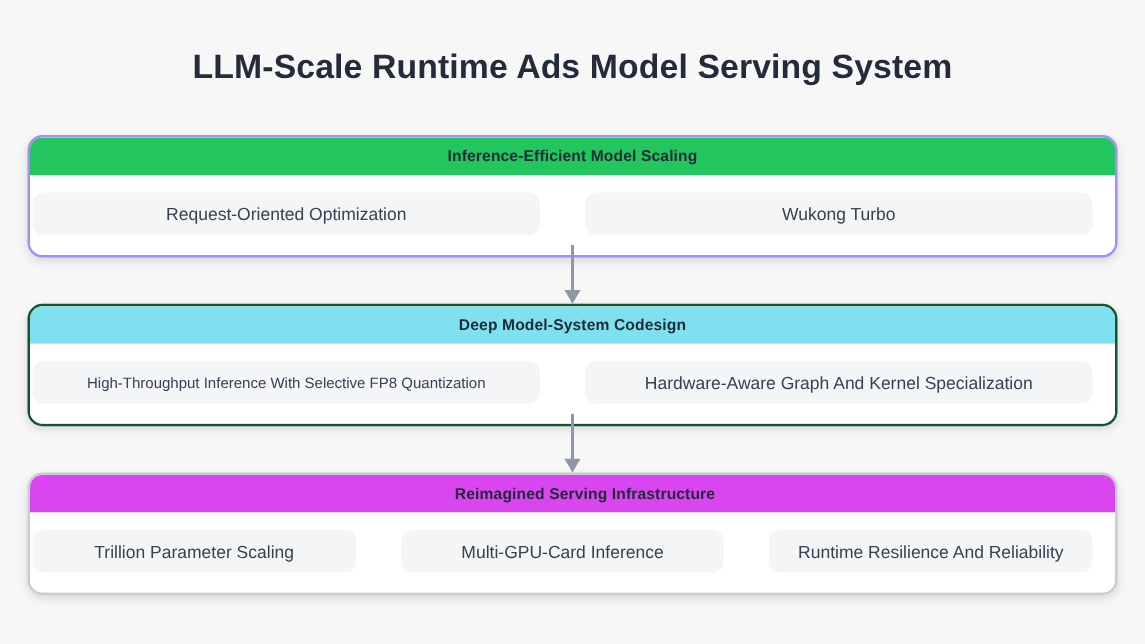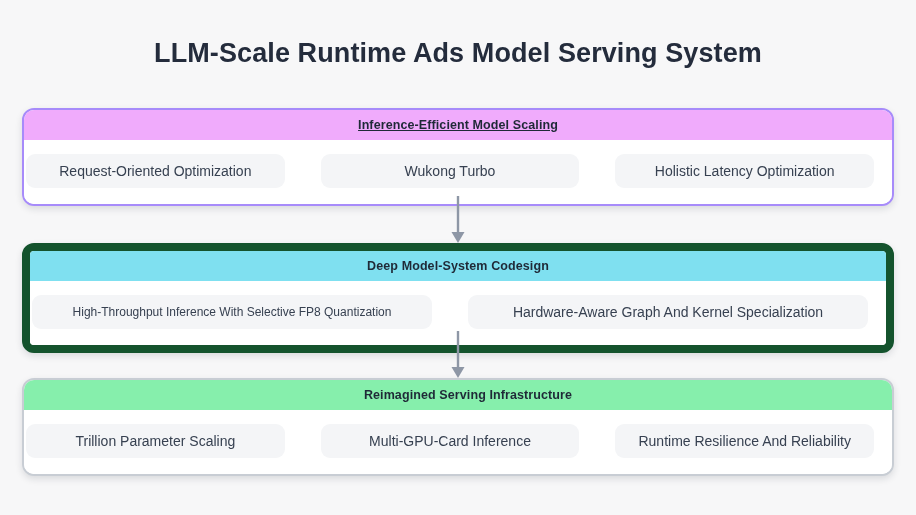--- a/index.html
+++ b/index.html
@@ -38,35 +38,35 @@
     position: absolute;
     left: 22px;
     width: 872px;
     box-sizing: border-box;
     border-radius: 12px;
     background: #ffffff;
     overflow: hidden;
     box-shadow: 0 3px 7px rgba(25,30,50,0.13);
   }
   .card-1 { top: 108px; border: 2px solid #a78bfa; }
-  .card-2 { top: 243px; border: 8px solid #14532d; }
+  .card-2 { top: 243px; border: 2px solid #14532d; }
   .card-3 { top: 378px; border: 2px solid #c8cdd4; }
 
   .card-header {
     height: 30px;
     line-height: 30px;
     text-align: center;
     font-size: 12.5px;
     font-weight: bold;
     color: #1f2937;
     letter-spacing: 0.1px;
   }
-  .card-1 .card-header { background: #f0abfc; text-decoration: underline; }
+  .card-1 .card-header { background: #22c55e; }
   .card-2 .card-header { background: #7fe0f0; }
-  .card-3 .card-header { background: #86efac; padding-left: 20px; }
+  .card-3 .card-header { background: #d946ef; padding-left: 20px; }
 
   .card-body {
     display: flex;
     gap: 36px;
     padding: 14px 18px 16px 2px;
     background: #ffffff;
   }
   .chip {
     flex: 1 1 0;
     background: #f4f5f7;
@@ -97,21 +97,20 @@
 
 <div class="page">
 
   <div class="title">LLM-Scale Runtime Ads Model Serving System</div>
 
   <div class="card card-1">
     <div class="card-header">Inference-Efficient Model Scaling</div>
     <div class="card-body">
       <div class="chip">Request-Oriented Optimization</div>
       <div class="chip">Wukong Turbo</div>
-      <div class="chip">Holistic Latency Optimization</div>
     </div>
   </div>
 
   <svg class="arrow arrow-1" viewBox="0 0 30 48">
     <line x1="15" y1="0" x2="15" y2="38" stroke="#8e97a6" stroke-width="2.4"></line>
     <path d="M15 47 L8.5 36 L21.5 36 Z" fill="#8e97a6"></path>
   </svg>
 
   <div class="card card-2">
     <div class="card-header">Deep Model-System Codesign</div>

